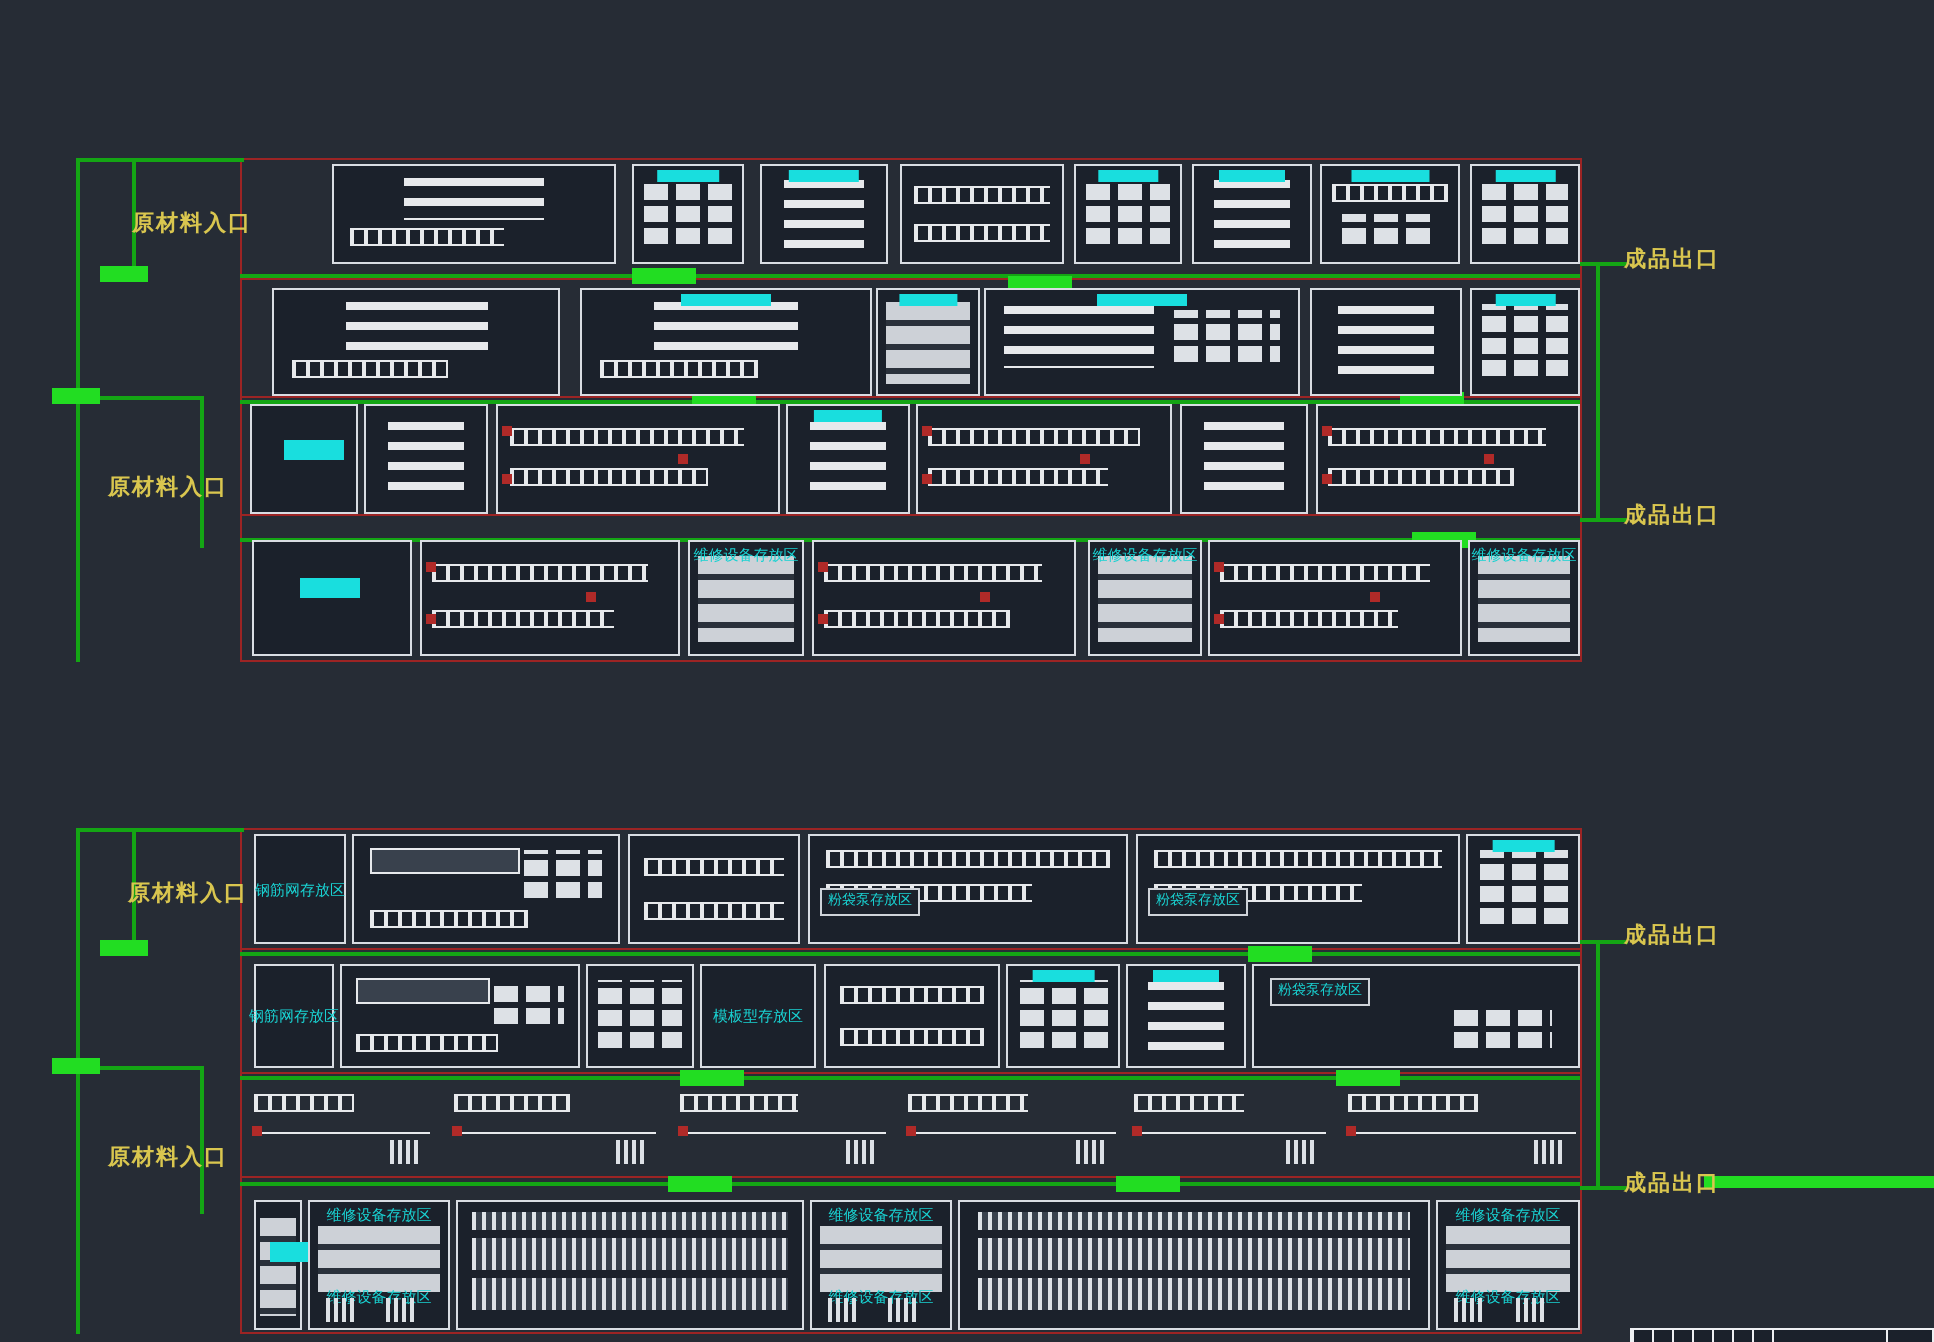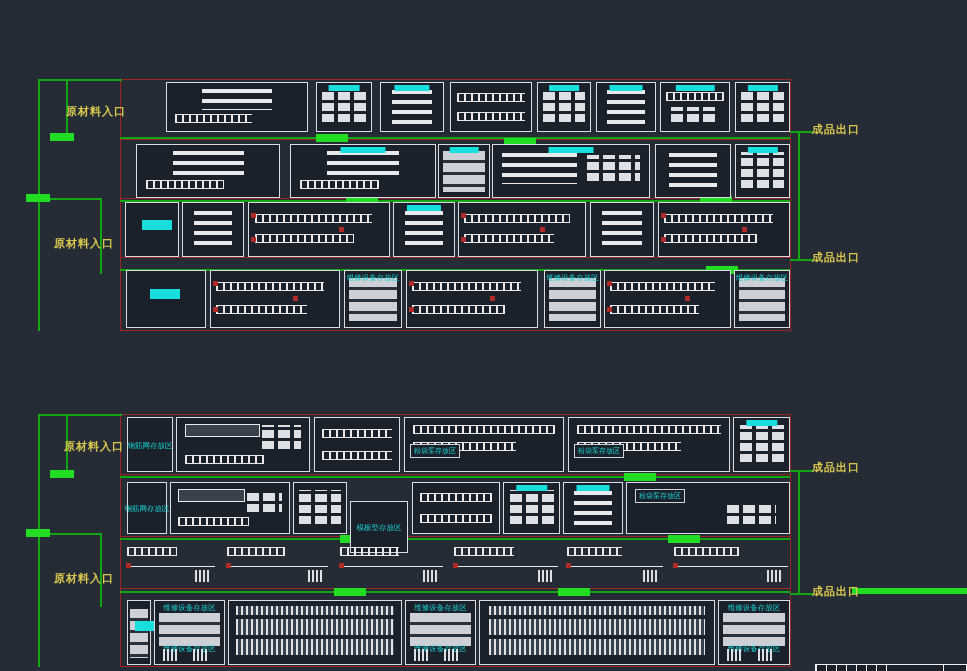--- a/index.html
+++ b/index.html
@@ -273,21 +273,21 @@
       <div class="clabel" style="top: 50%; left: 50%; transform: translate(-50%, -50%);">钢筋网存放区</div>
     </div>
     <div class="blk" style="left: 170px; top: 440px; width: 120px; height: 52px;">
       <div class="mrect" style="left: 6%; top: 12%; width: 55%; height: 11px;"></div>
       <div class="pat pat-dots" style="right: 6%; width: 30%; top: 14%; height: 50%;"></div>
       <div class="band" style="left: 6%; width: 60%; bottom: 14%;"></div>
     </div>
     <div class="blk" style="left: 293px; top: 440px; width: 54px; height: 52px;">
       <div class="pat pat-dots" style="inset: 14% 10% 12%;"></div>
     </div>
-    <div class="blk" style="left: 350px; top: 459px; width: 58px; height: 52px;">
+    <div class="blk" style="left: 350px; top: 440px; width: 58px; height: 52px;">
       <div class="clabel" style="top: 50%; left: 50%; transform: translate(-50%, -50%);">模板型存放区</div>
     </div>
     <div class="blk" style="left: 412px; top: 440px; width: 88px; height: 52px;">
       <div class="band" style="left: 8%; right: 8%; top: 20%;"></div>
       <div class="band" style="left: 8%; right: 8%; bottom: 20%;"></div>
     </div>
     <div class="blk" style="left: 503px; top: 440px; width: 57px; height: 52px;">
       <div class="pat pat-dots" style="inset: 14% 10% 12%;"></div>
       <div class="cstrip" style="width: 31.35px;"></div>
     </div>

